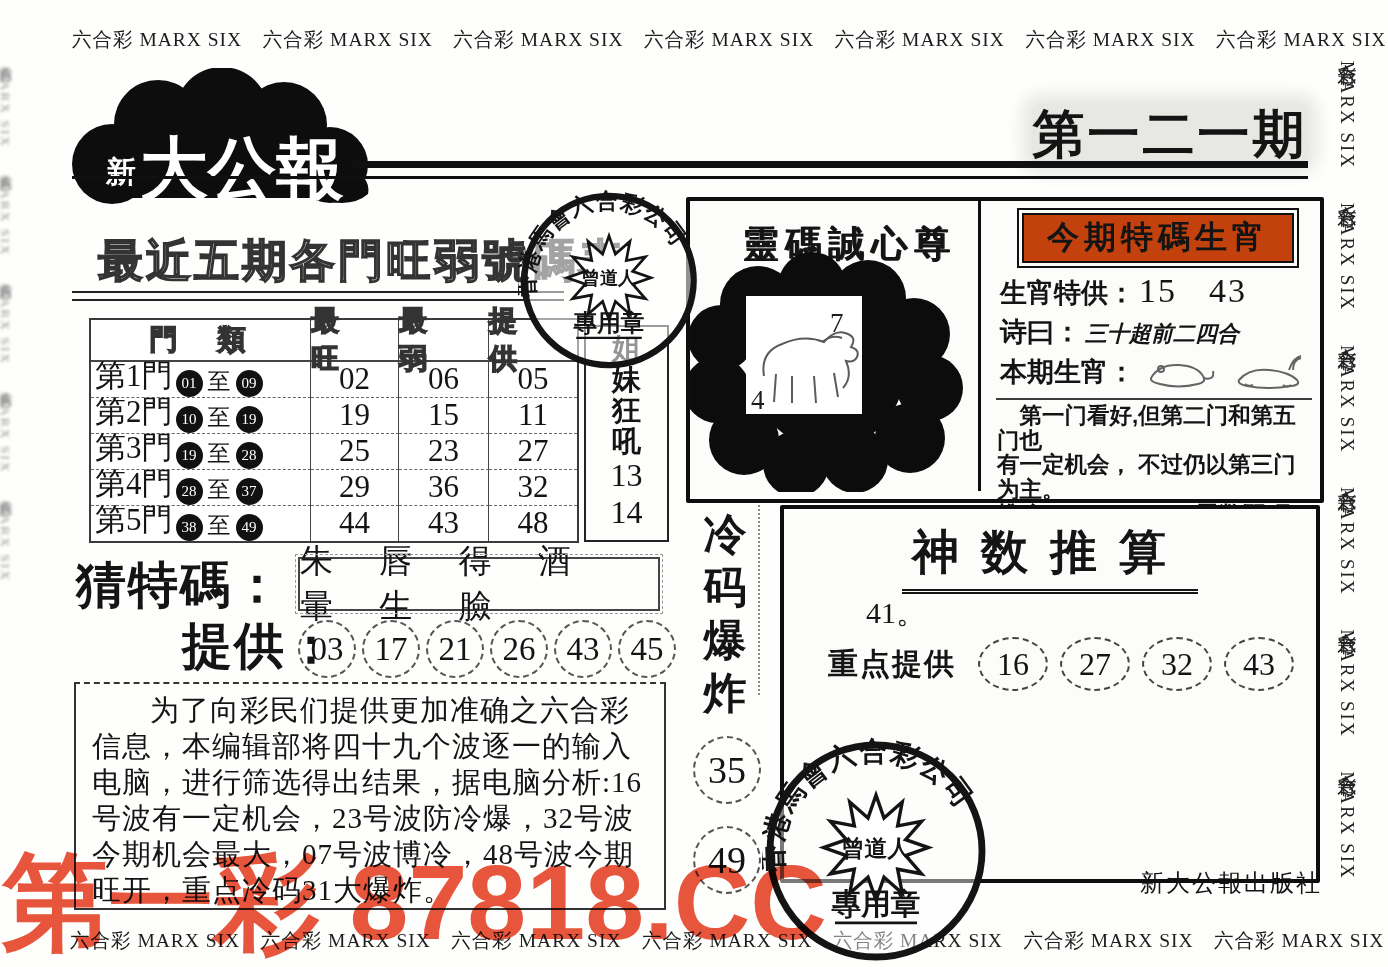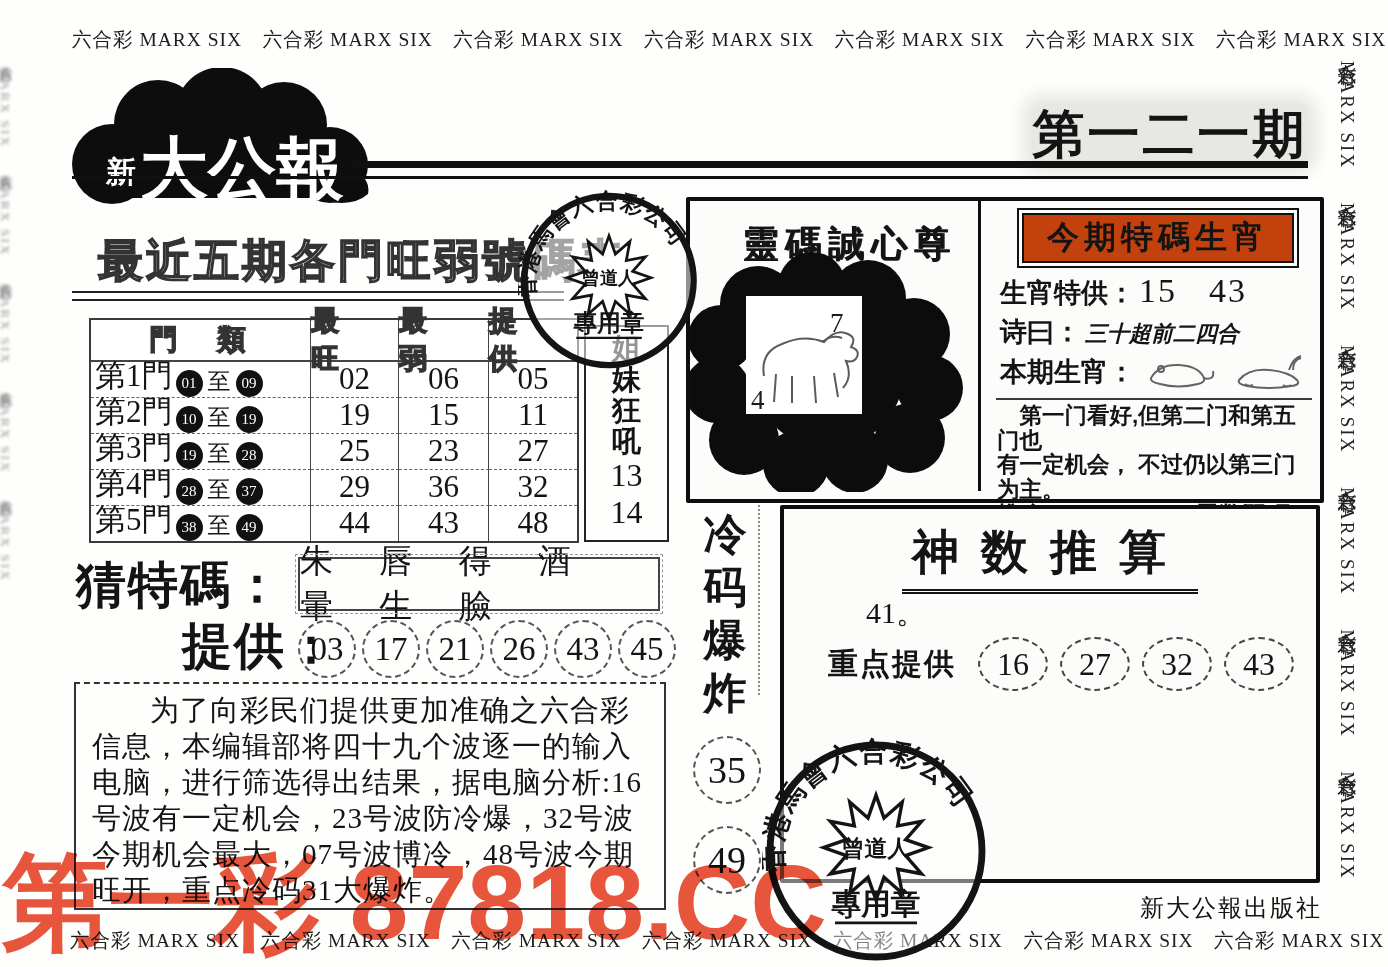--- a/index.html
+++ b/index.html
@@ -297,17 +297,17 @@
     <path id="arcB" d="M 22,128 A 82,82 0 1 1 178,128" fill="none"></path>
     <text font-size="24" font-weight="bold" fill="#141414" letter-spacing="2">
       <textPath href="#arcB" startOffset="10">香港馬會六合彩公司</textPath>
     </text>
     <polygon points="100,51 107,71 123,57 119,78 140,74 126,90 146,97 126,104 140,120 119,116 123,137 107,123 100,143 93,123 77,137 81,116 60,120 74,104 54,97 74,90 60,74 81,78 77,57 93,71" fill="#ffffff" stroke="#141414" stroke-width="3"></polygon>
     <text x="100" y="104" text-anchor="middle" font-size="20" font-weight="bold" fill="#141414">曾道人</text>
     <text x="100" y="155" text-anchor="middle" font-size="26" font-weight="bold" fill="#141414">專用章</text>
     <line x1="64" y1="163" x2="136" y2="163" stroke="#141414" stroke-width="2.5"></line>
   </svg>
 
-  <div class="abs publisher" style="left:1050px;top:892px;width:272px;text-align:right;">新大公報出版社</div>
+  <div class="abs publisher" style="left:1050px;top:867px;width:272px;text-align:right;">新大公報出版社</div>
 
   <div class="abs watermark" style="left:2px;top:832px;">第一彩 87818.CC</div>
 
 </div>
 
 </body></html>

